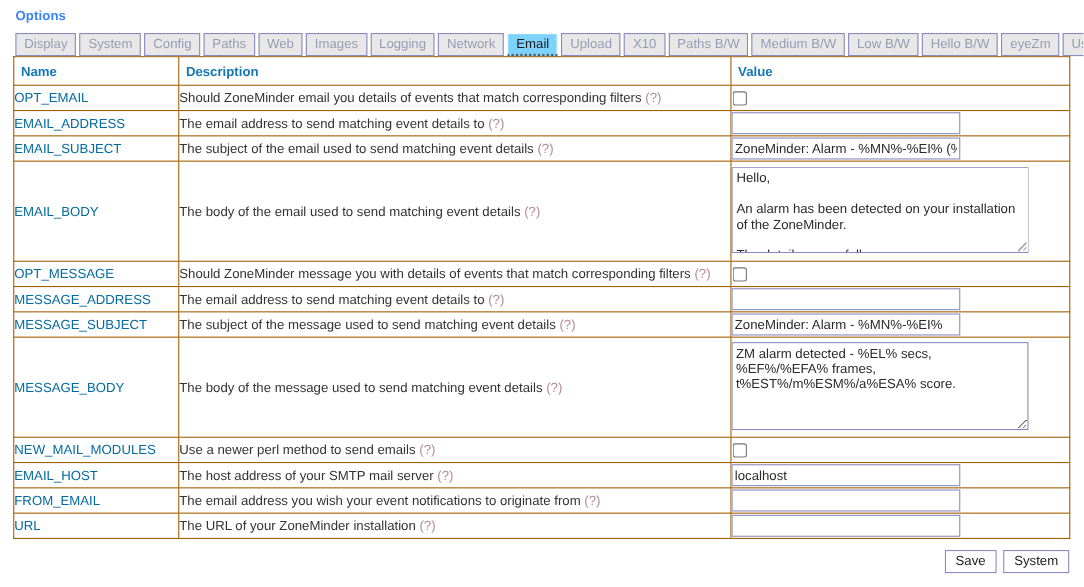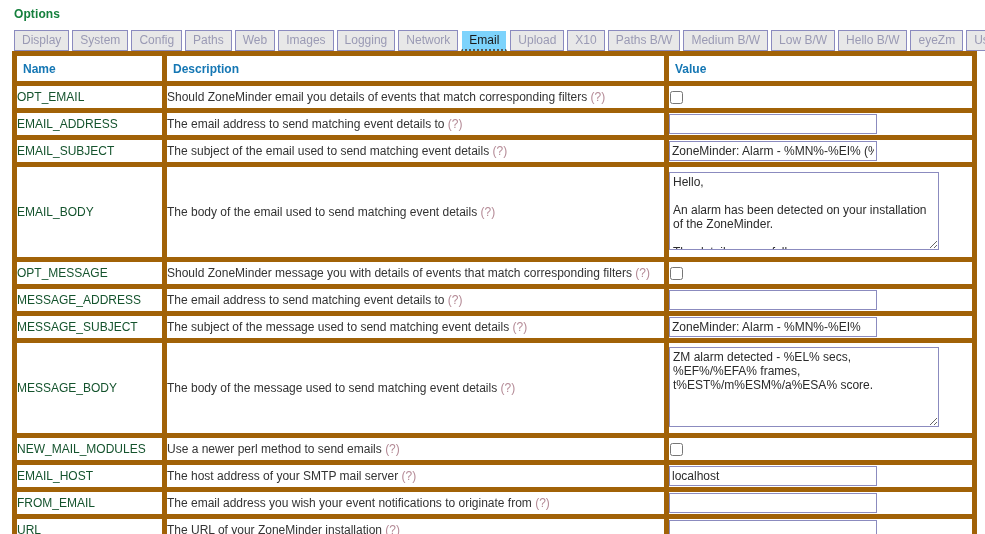--- a/index.html
+++ b/index.html
@@ -19,21 +19,21 @@
   .page {
     padding: 7px 12px 0 12px;
     box-sizing: border-box;
     width: 985px;
   }
 
   
   .page-title {
     font-size: 12px;
     font-weight: bold;
-    color: #15803d;
+    color: #3b82f6;
     margin: 0 0 9px 2px;
     letter-spacing: 0.1px;
   }
 
   
   .tab-bar {
     display: flex;
     align-items: flex-start;
     gap: 3px;
     margin: 0 0 0 2px;
@@ -64,39 +64,39 @@
   
   table.options {
     border-collapse: collapse;
     width: 960px;
     margin-top: 0;
     table-layout: fixed;
     background: #ffffff;
   }
   table.options th,
   table.options td {
-    border: 5px solid #a16207;
+    border: 1px solid #a16207;
     vertical-align: middle;
     padding: 0;
   }
   table.options th {
     text-align: left;
     color: #1577b4;
     font-size: 12px;
     font-weight: bold;
     height: 21px;
     padding: 2px 0 2px 6px;
   }
   .col-name  { width: 150px; }
   .col-desc  { width: 502px; }
   .col-value { width: 308px; }
 
   td.cell-name {
     padding: 5px 0 5px 6px;
-    color: #14532d;
+    color: #0369a1;
     font-size: 12px;
     white-space: nowrap;
     margin-top: 43px;
   }
   td.cell-desc {
     padding: 5px 0 5px 6px;
     color: #333333;
     font-size: 12px;
   }
   td.cell-value {

